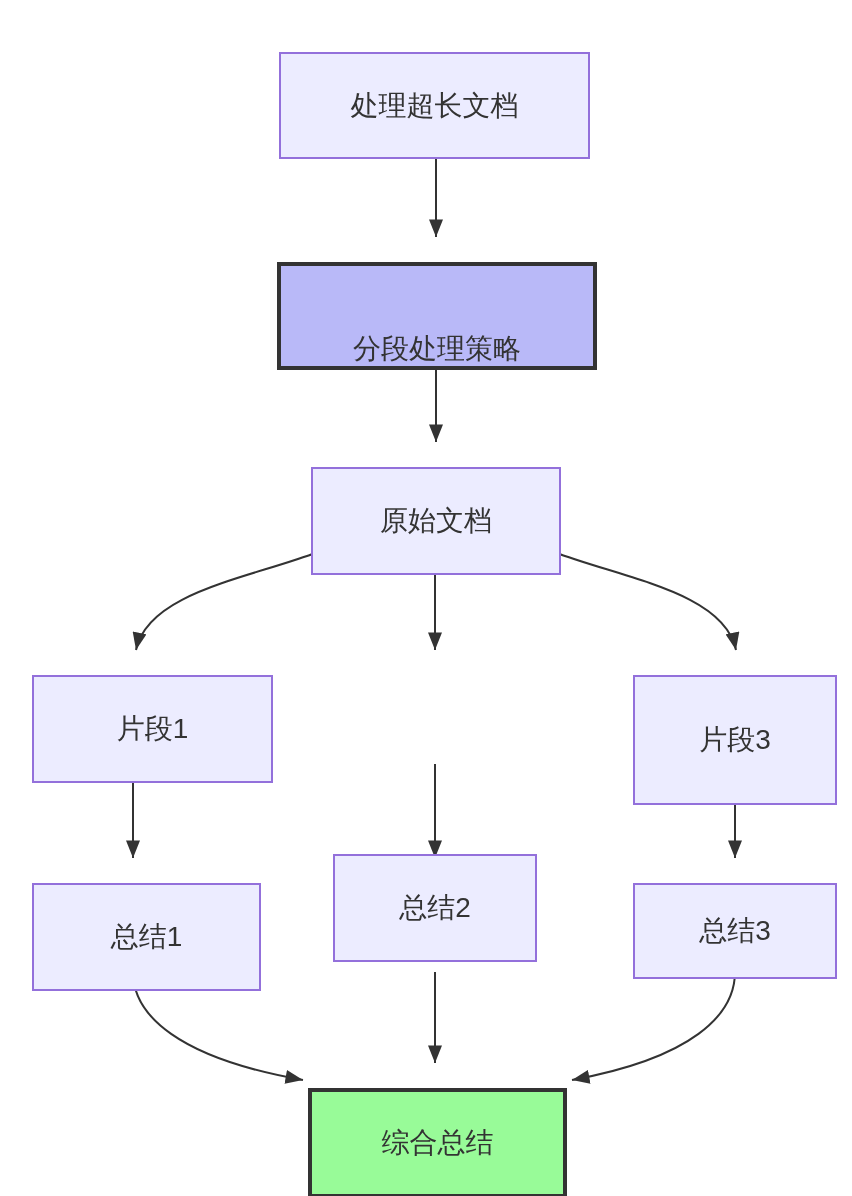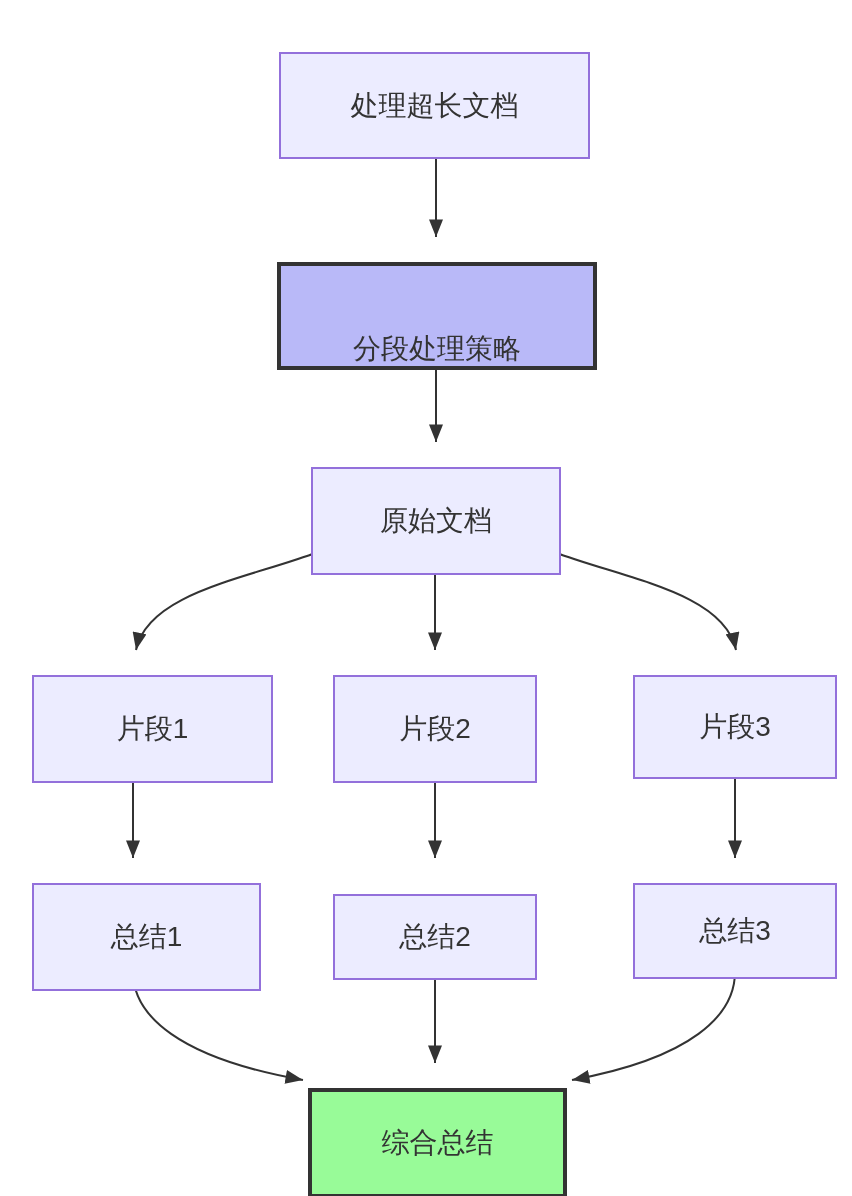--- a/index.html
+++ b/index.html
@@ -45,23 +45,23 @@
   .node.final {
     background: #98FB98;
     border: 4px solid #333333;
   }
   
   #n-title    { left: 279px; top: 32px;   width: 311px; height: 107px; }
   #n-strategy { left: 277px; top: 242px;  width: 320px; height: 108px; }
   #n-doc      { left: 311px; top: 447px;  width: 250px; height: 108px; }
   #n-frag1    { left: 32px;  top: 655px;  width: 241px; height: 108px; }
   #n-frag2    { left: 333px; top: 655px;  width: 204px; height: 108px; }
-  #n-frag3    { left: 633px; top: 655px;  width: 204px; height: 104px; }
+  #n-frag3    { left: 633px; top: 655px;  width: 204px; height: 130px; }
   #n-sum1     { left: 32px;  top: 863px;  width: 229px; height: 108px; }
-  #n-sum2     { left: 333px; top: 874px;  width: 204px; height: 86px; }
+  #n-sum2     { left: 333px; top: 834px;  width: 204px; height: 108px; }
   #n-sum3     { left: 633px; top: 863px;  width: 204px; height: 96px; }
   #n-final    { left: 308px; top: 1068px; width: 259px; height: 110px; }
 </style>
 </head>
 <body>
 
 <div class="canvas">
 
   <svg class="edges" width="852" height="1196" viewBox="0 0 852 1196">
     <defs>
@@ -92,23 +92,20 @@
   </div>
 
   <div id="n-doc" class="node">
     <span>原始文档</span>
   </div>
 
   <div id="n-frag1" class="node">
     <span>片段1</span>
   </div>
 
-  <div id="n-frag2" class="node">
-    <span>片段2</span>
-  </div>
 
   <div id="n-frag3" class="node">
     <span>片段3</span>
   </div>
 
   <div id="n-sum1" class="node">
     <span>总结1</span>
   </div>
 
   <div id="n-sum2" class="node">

